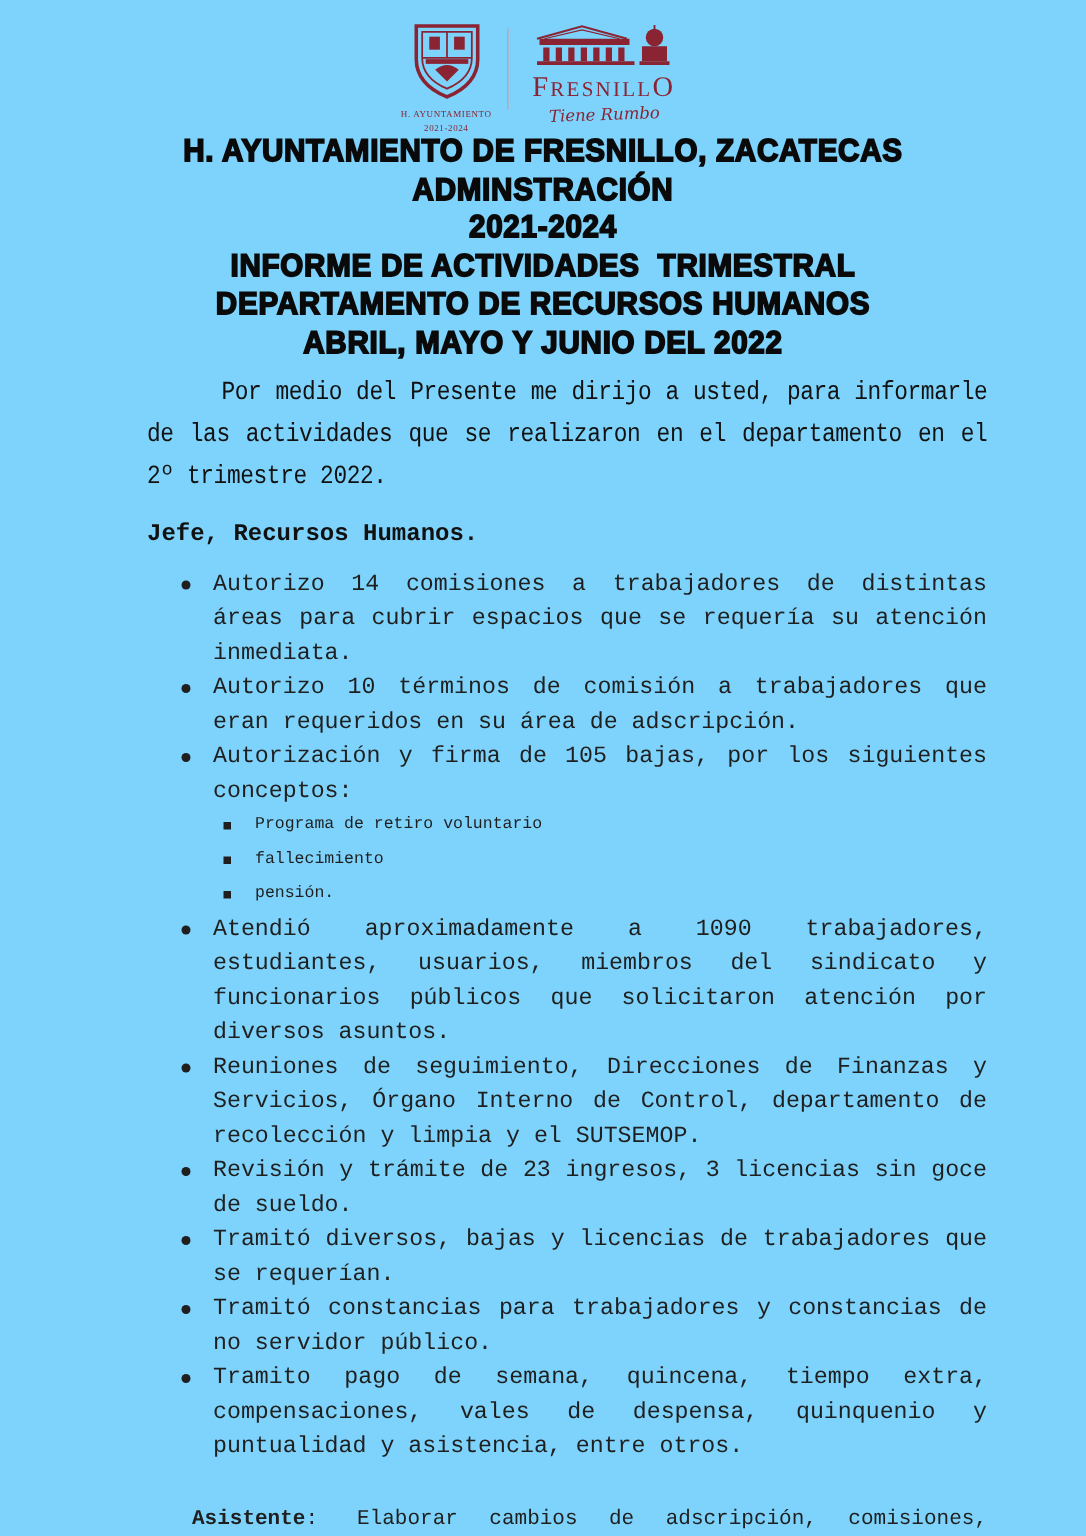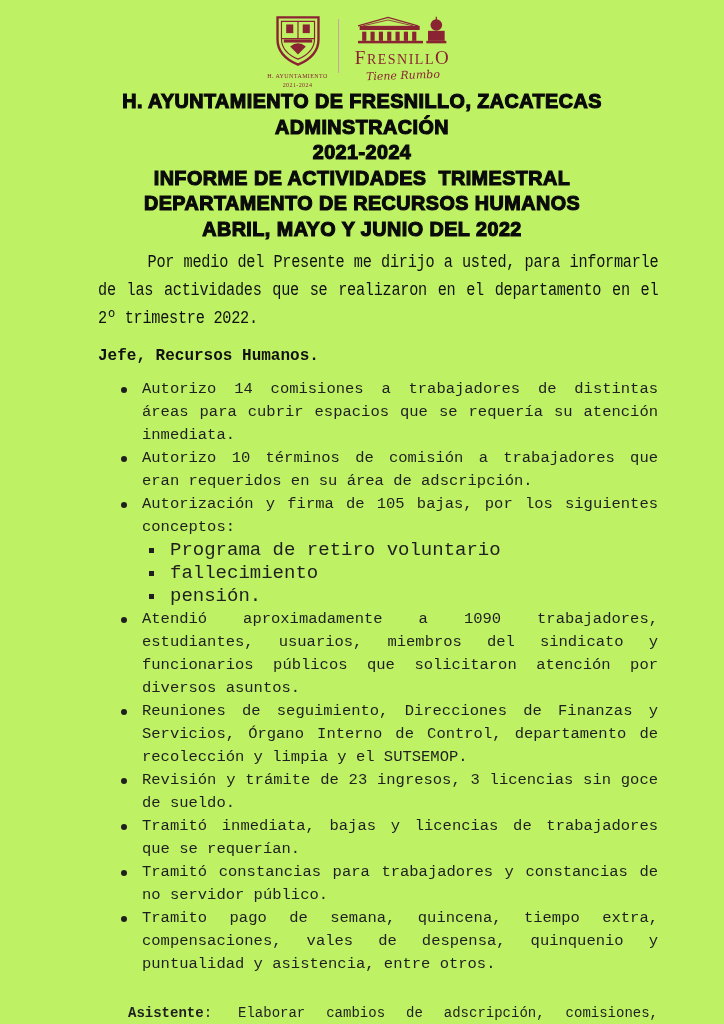--- a/index.html
+++ b/index.html
@@ -2,21 +2,21 @@
 <html><head>
 <meta charset="utf-8">
 <style>
   * { margin: 0; padding: 0; box-sizing: border-box; }
   html, body { background: #e8e8e8; }
   .page {
     position: relative;
     width: 724px;
     height: 1024px;
     margin: 0 auto;
-    background: #bef264;
+    background: #7dd3fc;
     font-family: "Liberation Sans", sans-serif;
     color: #1f1f1f;
     overflow: hidden;
   }
 
   
   .logo-row {
     display: flex;
     justify-content: center;
     align-items: flex-start;
@@ -114,21 +114,21 @@
     top: 8.5px;
     width: 6px;
     height: 6px;
     border-radius: 50%;
     background: #1f1f1f;
   }
   .sub-list { list-style: none; }
   .sub-list > li {
     position: relative;
     padding-left: 28px;
-    font-size: 19px;
+    font-size: 11px;
     line-height: 23px;
     text-align: left;
   }
   .sub-list > li::before {
     content: "";
     position: absolute;
     left: 7px;
     top: 9px;
     width: 5px;
     height: 5px;
@@ -221,21 +221,21 @@
         <span>Autorización y firma de 105 bajas, por los siguientes conceptos:</span>
         <ul class="sub-list">
           <li>Programa de retiro voluntario</li>
           <li>fallecimiento</li>
           <li>pensión.</li>
         </ul>
       </li>
       <li>Atendió aproximadamente a 1090 trabajadores, estudiantes, usuarios, miembros del sindicato y funcionarios públicos que solicitaron atención por diversos asuntos.</li>
       <li>Reuniones de seguimiento, Direcciones de Finanzas y Servicios, Órgano Interno de Control, departamento de recolección y limpia y el SUTSEMOP.</li>
       <li>Revisión y trámite de 23 ingresos, 3 licencias sin goce de sueldo.</li>
-      <li>Tramitó inmediata, bajas y licencias de trabajadores que se requerían.</li>
+      <li>Tramitó diversos, bajas y licencias de trabajadores que se requerían.</li>
       <li>Tramitó constancias para trabajadores y constancias de no servidor público.</li>
       <li>Tramito pago de semana, quincena, tiempo extra, compensaciones, vales de despensa, quinquenio y puntualidad y asistencia, entre otros.</li>
     </ul>
 
     <p class="closing"><span class="label">Asistente</span><span>:</span><span class="spacer"></span><span>Elaborar cambios de adscripción, comisiones, cambios de cargo de trabajadores del ayuntamiento.</span></p>
 
   </div>
 </div>
 
 </body></html>

